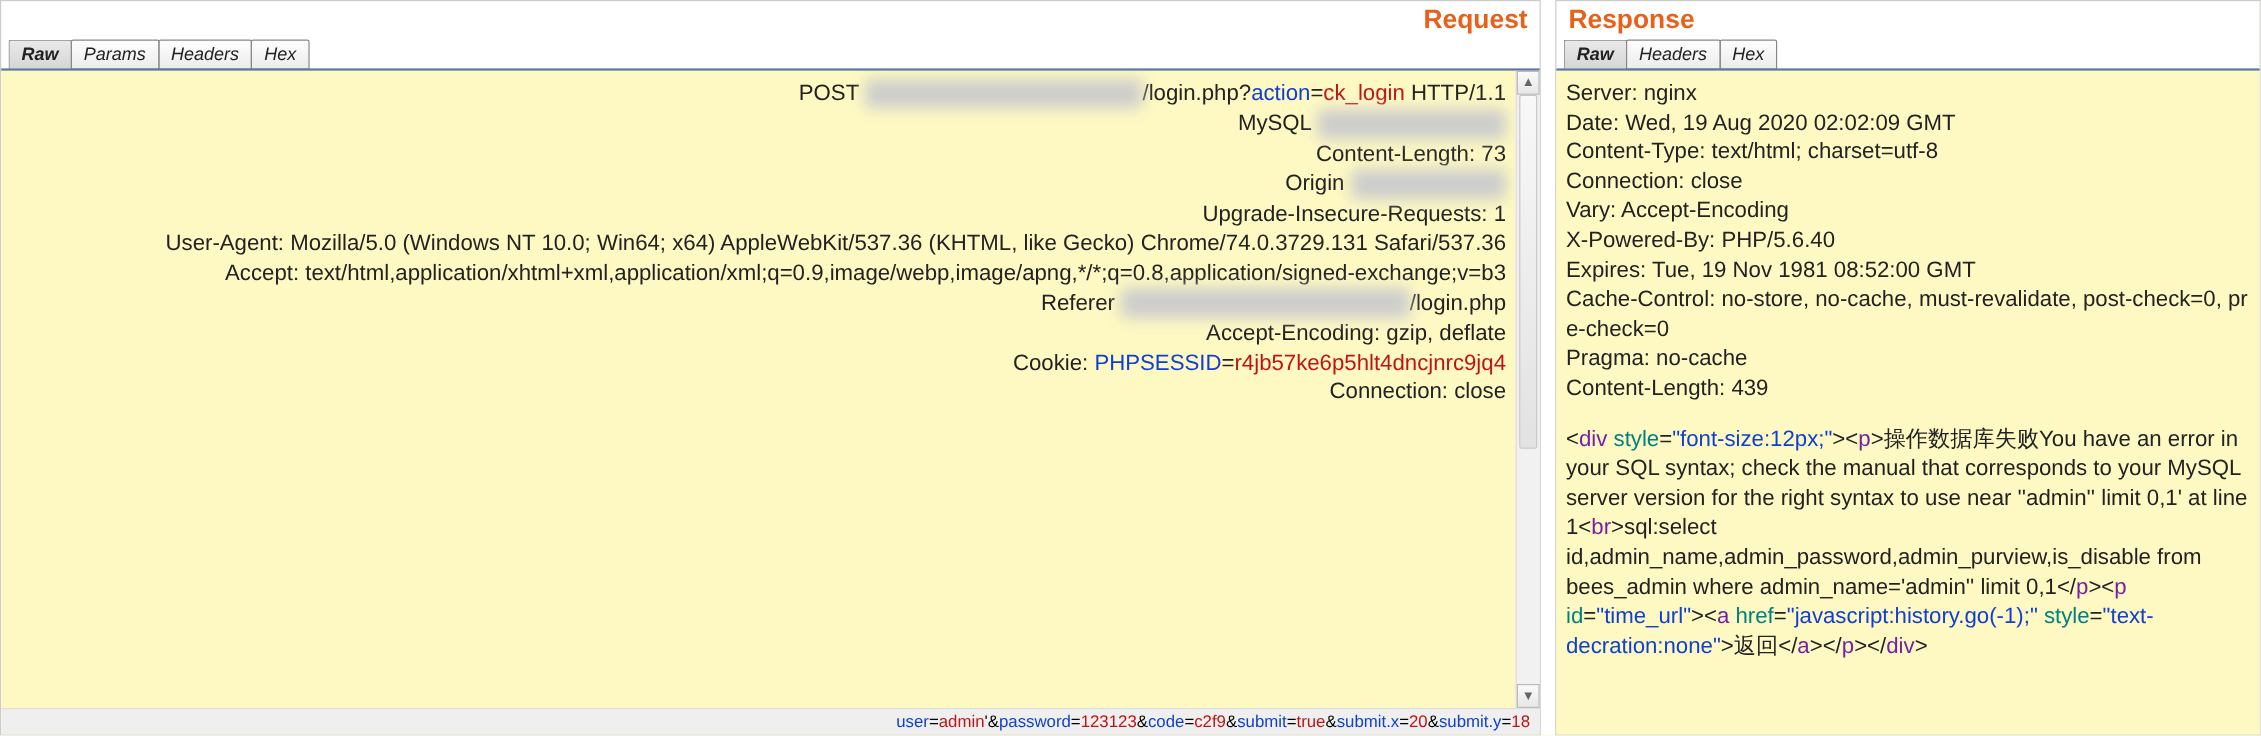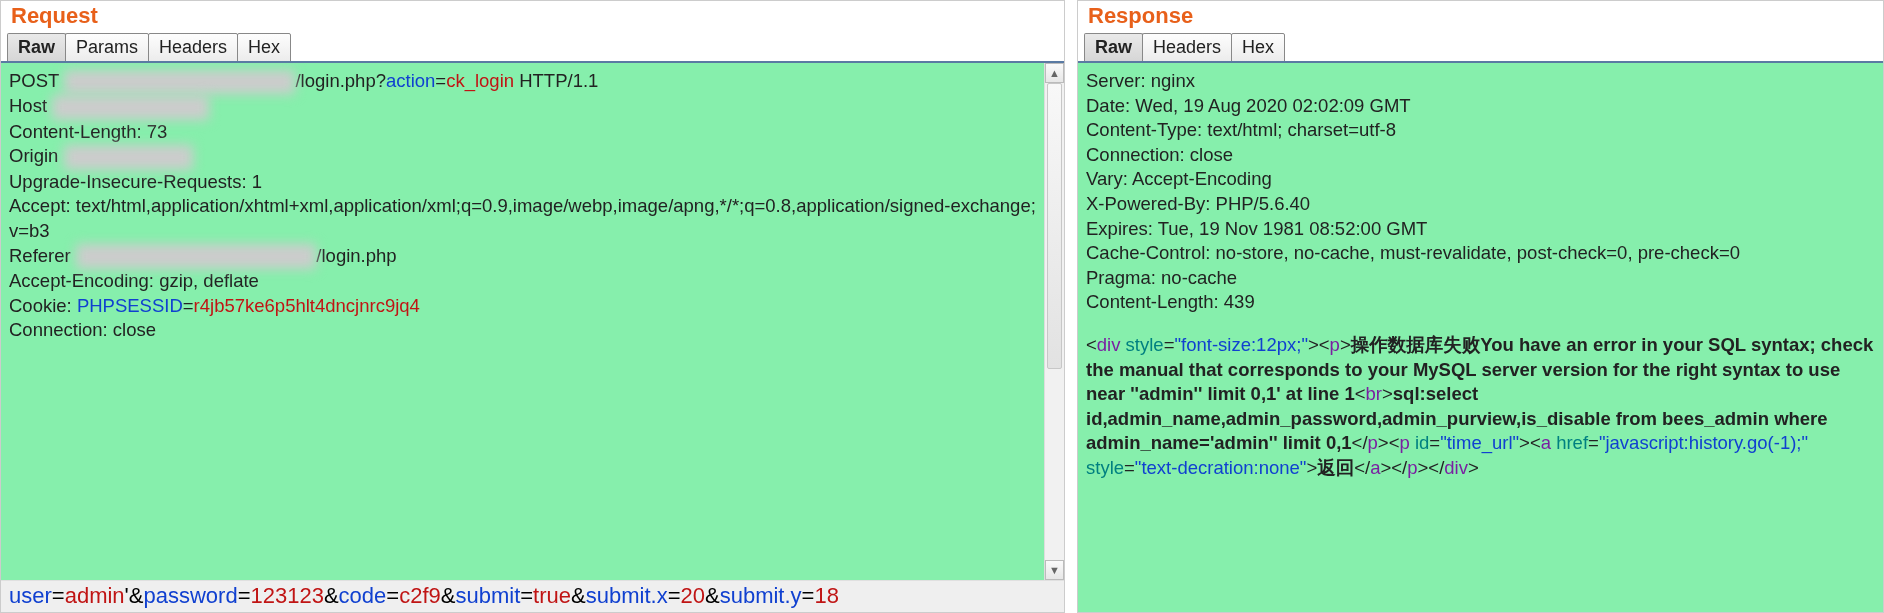--- a/index.html
+++ b/index.html
@@ -11,42 +11,43 @@
     background: #fff;
     width: 1884px;
     height: 613px;
     display: flex;
   }
   .panel {
     display: flex;
     flex-direction: column;
     border: 1px solid #ccc;
   }
-  .panel-left { width: 1065px; }
+  .panel-left { width: 1284px; text-align: right; }
   .panel-right { flex: 1; margin-left: 12px; }
   .panel-title {
     color: #e8601a;
     font-weight: bold;
     font-size: 22px;
     padding: 2px 10px 4px 10px;
   }
   .tabs {
     display: flex;
     padding: 0 6px;
     gap: 0;
   }
   .tab {
     border: 1px solid #888;
     background: linear-gradient(#fdfdfd,#ececec);
     padding: 3px 10px;
-    font-size: 18px;
+    font-size: 15px;
     cursor: pointer;
     border-radius: 2px 2px 0 0;
     margin-right: -1px;
     color: #222;
+    font-style: italic;
   }
   .tab.active {
     background: linear-gradient(#e9e9e9,#d6d6d6);
     font-weight: bold;
     border-bottom: 1px solid #d6d6d6;
   }
   .body-wrap {
     flex: 1;
     display: flex;
     border-top: 2px solid #5a7aa3;
@@ -55,21 +56,21 @@
   .body-area {
     flex: 1;
     padding: 6px 8px 4px 8px;
     font-size: 18.5px;
     line-height: 1.33;
     color: #222;
     overflow: hidden;
     white-space: pre-wrap;
     word-break: break-all;
     position: relative;
-    background: #86efac;
+    background: #fef9c3;
   }
   .scrollbar {
     width: 20px;
     background: #f1f1f1;
     border-left: 1px solid #ddd;
     position: relative;
   }
   .scroll-btn {
     height: 20px;
     background: linear-gradient(#fafafa,#e7e7e7);
@@ -95,47 +96,48 @@
     vertical-align: middle;
     filter: blur(6px);
     background: #ccc;
     color: transparent;
     border-radius: 2px;
   }
   .c-blue { color: #1040d0; }
   .c-red  { color: #c01414; }
   .c-purple { color: #7a1fa2; }
   .c-teal { color: #008080; }
-  .bold { font-weight: bold; }
+  .bold { font-weight: normal; }
   .post-line {
     background: #efefef;
     padding: 2px 8px 3px 8px;
     border-top: 1px solid #e0e0e0;
-    font-size: 22px;
+    font-size: 14px;
     white-space: nowrap;
   }
 </style>
 </head>
 <body>
 
 <div class="panel panel-left">
   <div class="panel-title">Request</div>
   <div class="tabs">
     <div class="tab active">Raw</div>
     <div class="tab">Params</div>
     <div class="tab">Headers</div>
     <div class="tab">Hex</div>
   </div>
   <div class="body-wrap">
     <div class="body-area" style="white-space:normal;">
       <div><span>POST</span> <span class="redact">xxxxxxxxxxxxxxxxxxxxxxxxx</span><span>/login.php?</span><span class="c-blue">action</span><span>=</span><span class="c-red">ck_login</span><span> HTTP/1.1</span></div>
-      <div><span>Host</span> <span class="redact">xxxxxxxxxxxxxxxxx</span></div>
+      <div><span>MySQL</span> <span class="redact">xxxxxxxxxxxxxxxxx</span></div>
       <div>Content-Length: 73</div>
       <div><span>Origin</span> <span class="redact">xxxxxxxxxxxxxx</span></div>
       <div>Upgrade-Insecure-Requests: 1</div>
+      <div>User-Agent: Mozilla/5.0 (Windows NT 10.0; Win64; x64) AppleWebKit/537.36 (KHTML, like Gecko) Chrome/74.0.3729.131 Safari/537.36</div>
       <div>Accept: text/html,application/xhtml+xml,application/xml;q=0.9,image/webp,image/apng,*/*;q=0.8,application/signed-exchange;v=b3</div>
       <div><span>Referer</span> <span class="redact">xxxxxxxxxxxxxxxxxxxxxxxxxx</span><span>/login.php</span></div>
       <div>Accept-Encoding: gzip, deflate</div>
       <div><span>Cookie: </span><span class="c-blue">PHPSESSID</span><span>=</span><span class="c-red">r4jb57ke6p5hlt4dncjnrc9jq4</span></div>
       <div>Connection: close</div>
     </div>
     <div class="scrollbar">
       <div class="scroll-btn">▲</div>
       <div class="scroll-track">
           <div class="scroll-thumb"></div>

